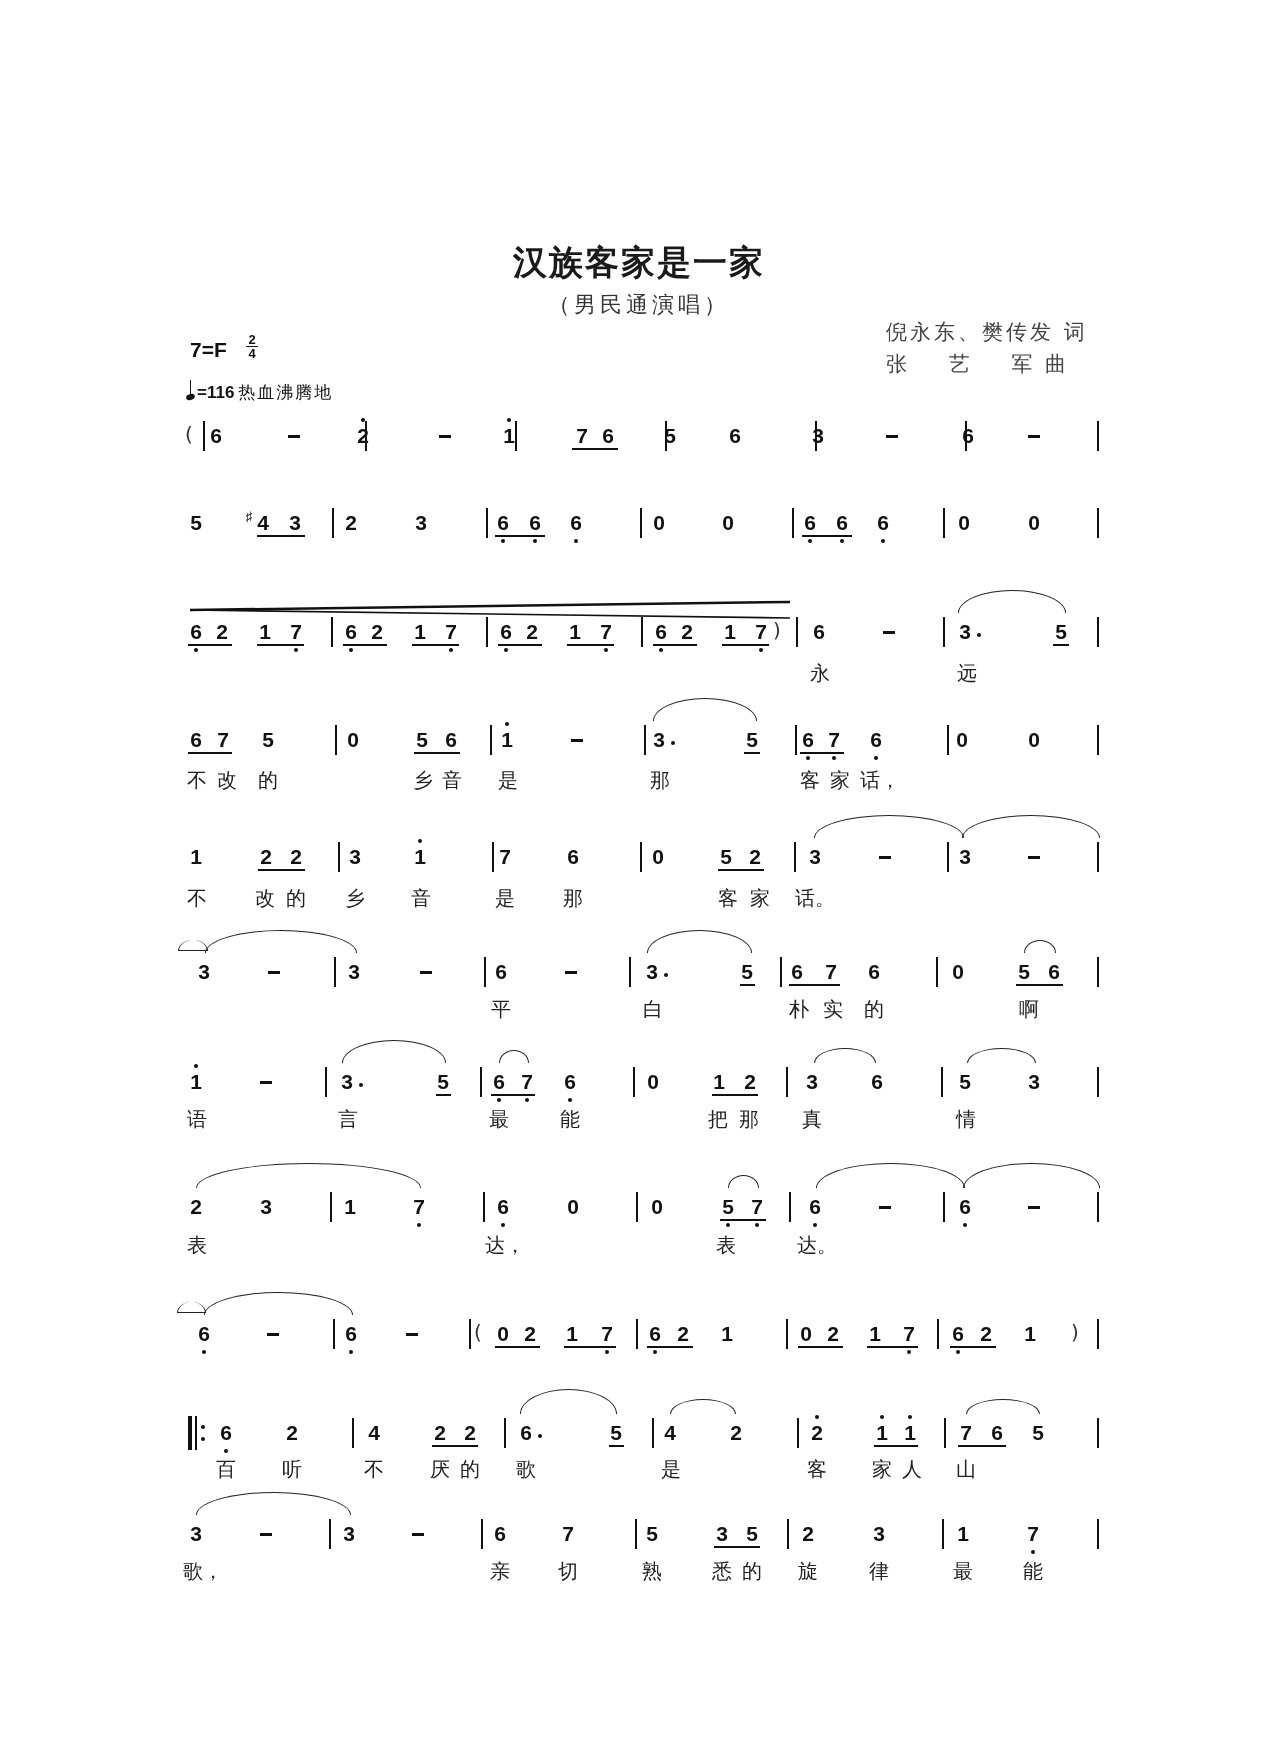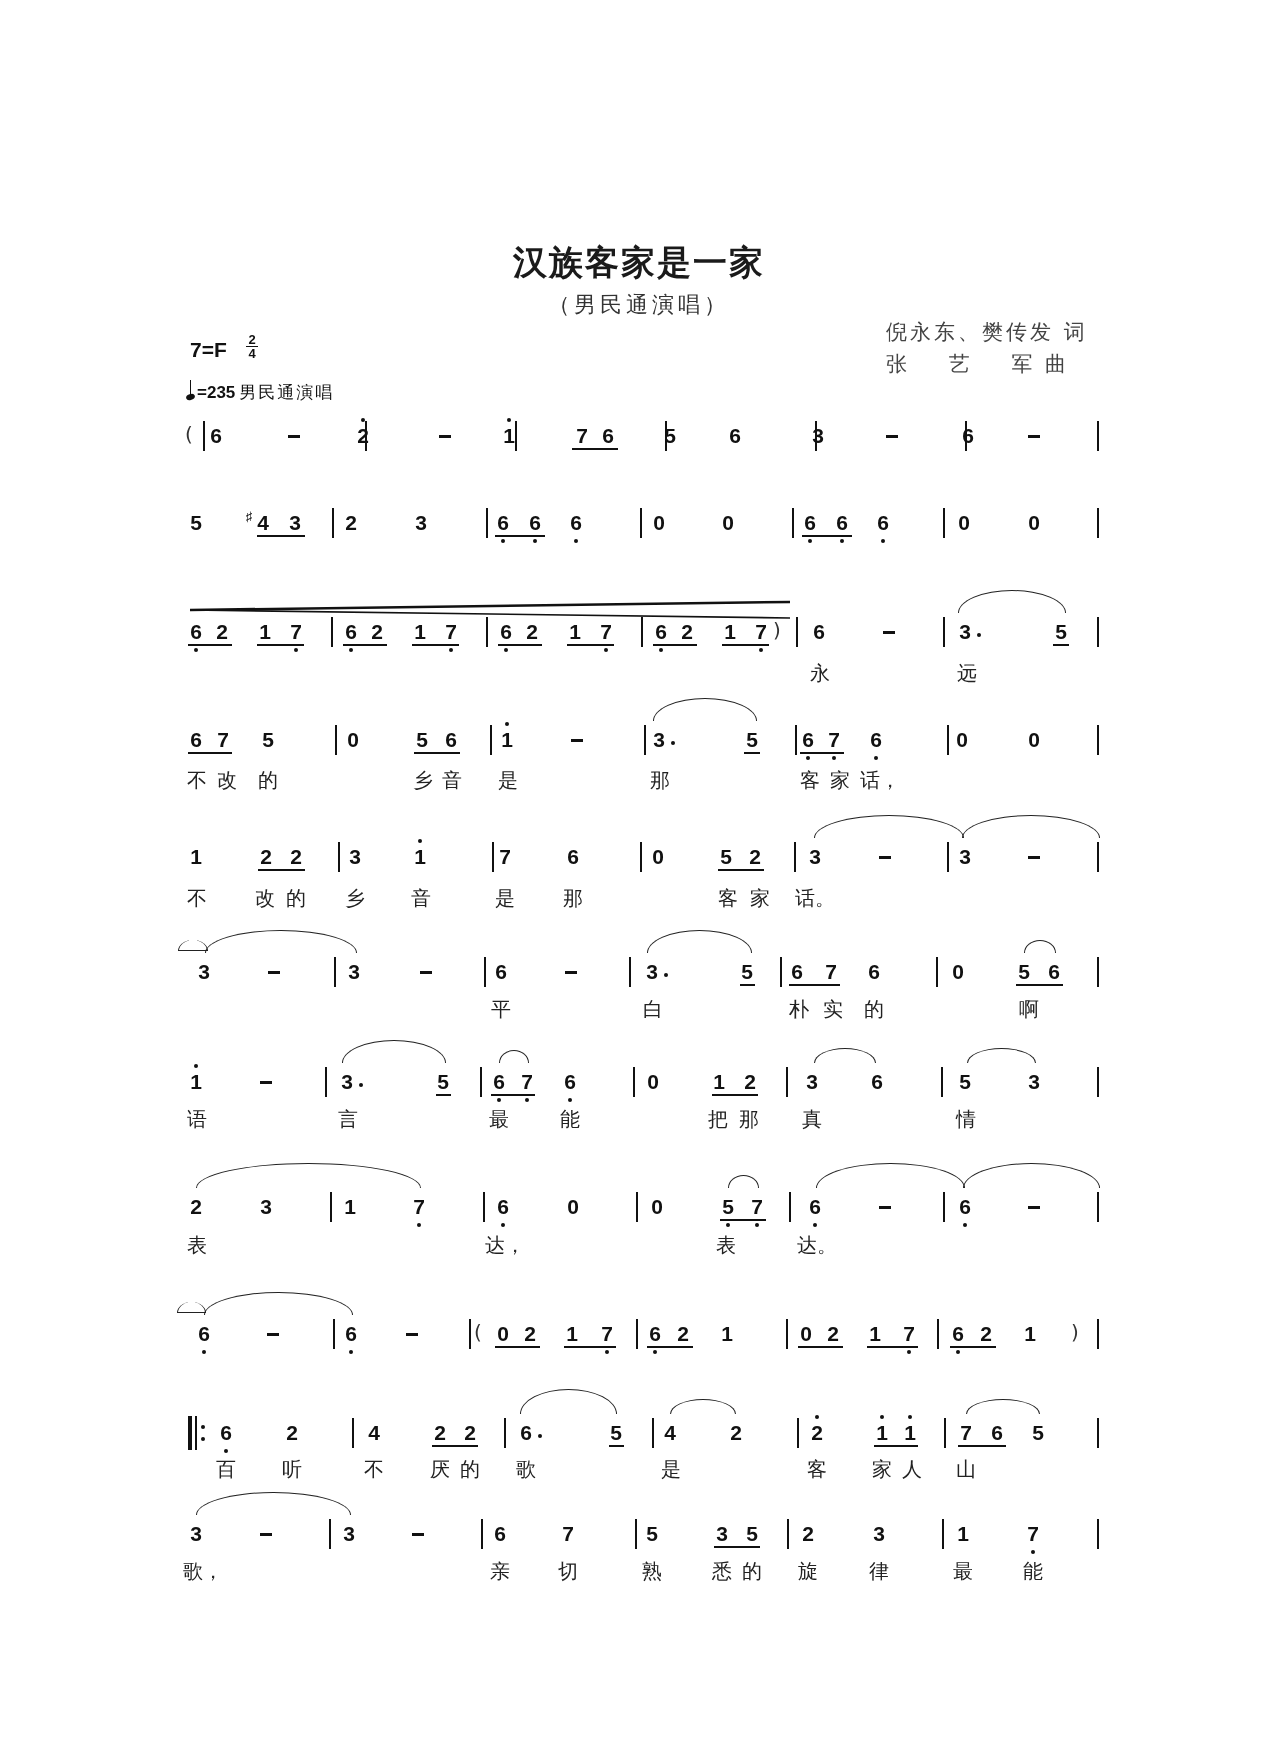--- a/index.html
+++ b/index.html
@@ -42,21 +42,21 @@
 
 <div class="abs key">7=F</div>
 <div class="abs timesig">
   <span>2</span>
   <span class="bar"></span>
   <span>4</span>
 </div>
 <div class="note-glyph"></div>
 <div class="note-head"></div>
 <div class="abs tempo" style="left:197px;">
-  <span>=235</span><span class="txt">男民通演唱</span>
+  <span>=116</span><span class="txt">热血沸腾地</span>
 </div>
 
 <svg class="hairpin" width="610" height="24">
   <line x1="0" y1="10" x2="600" y2="2" stroke="#111" stroke-width="2.5"></line>
   <line x1="0" y1="10" x2="600" y2="18" stroke="#111" stroke-width="1.6"></line>
 </svg>
 
 <div id="score">
     <div class="bl" style="left: 203px; top: 421px;"></div>
     <div class="bl" style="left: 365px; top: 421px;"></div>

